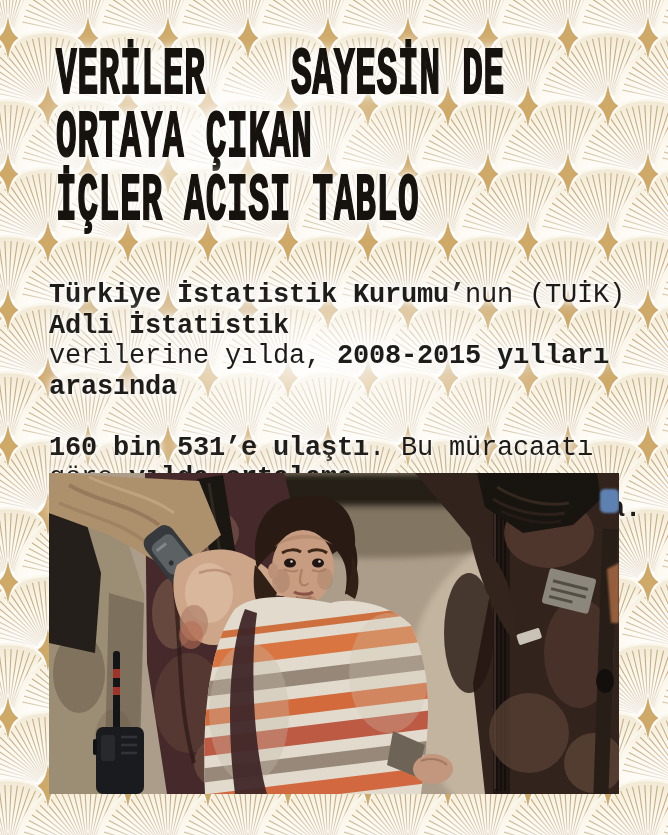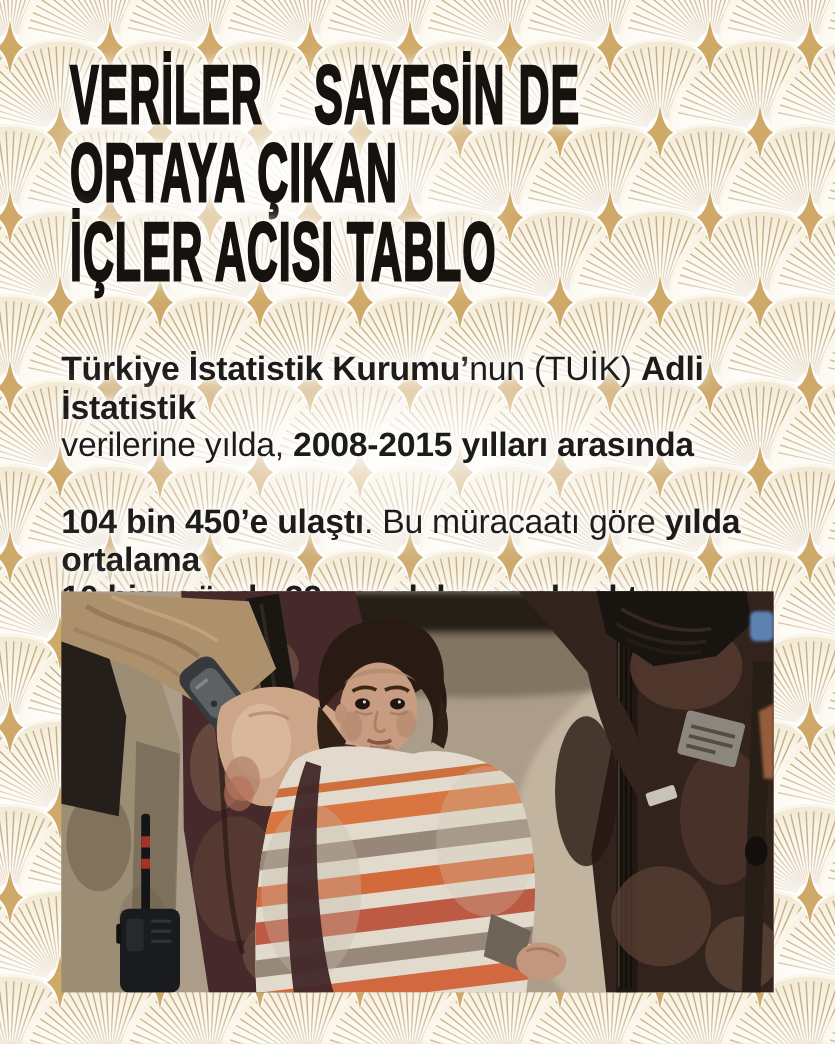--- a/index.html
+++ b/index.html
@@ -1,18 +1,18 @@
 <!DOCTYPE html>
 <html lang="tr"><head>
 <meta charset="utf-8">
 <title>İnfografik</title>
 <style>
   html,body{margin:0;padding:0;background:#e9e2d0;}
   body{width:668px;height:835px;overflow:hidden;font-family:"Liberation Sans",sans-serif;}
-  .card{position:relative;width:668px;height:835px;background:#f2ebd9;overflow:hidden;}
+  .card{position:relative;width:668px;height:835px;background:#f2ebd9;overflow:hidden;font-family:Liberation Mono, monospace;}
   .bg-pattern{position:absolute;left:0;top:0;width:668px;height:835px;display:block;}
   #rays line{stroke:#c7ae81;stroke-width:1.1;}
   .veil{position:absolute;pointer-events:none;}
   .veil-head{left:-30px;top:10px;width:540px;height:250px;
     background:radial-gradient(ellipse 55% 52% at 45% 50%, rgba(255,255,255,.78), rgba(255,255,255,0) 74%);}
   .veil-para{left:-10px;top:255px;width:688px;height:210px;
     background:radial-gradient(ellipse 52% 58% at 47% 50%, rgba(255,255,255,.85), rgba(255,255,255,0) 78%);}
   .glow{text-shadow:0 0 4px rgba(255,255,255,.95),0 0 9px rgba(255,255,255,.9),
         0 0 15px rgba(255,255,255,.85),0 0 24px rgba(255,255,255,.7),0 0 34px rgba(255,255,255,.5);}
   .headline{position:absolute;left:56px;top:44px;color:#16120d;font-weight:700;}
@@ -107,21 +107,21 @@
 
   <div class="veil veil-head"></div>
   <div class="veil veil-para"></div>
 
   <h1 class="headline glow" style="margin:0;">
     <span class="hl-line"><span>VERİLER    SAYESİN DE</span></span>
     <span class="hl-line"><span>ORTAYA ÇIKAN</span></span>
     <span class="hl-line"><span>İÇLER ACISI TABLO</span></span>
   </h1>
 
-  <p class="body-text glow"><b>Türkiye İstatistik Kurumu’</b><span>nun (TUİK) </span><b>Adli İstatistik</b><br><span>verilerine yılda, </span><b>2008-2015 yılları arasında</b><br><br><b>104 bin 450’e ulaştı</b><span>. Bu müracaatı göre </span><b>yılda ortalama</b><br><b>10 bin, günde 32 çocuk kayıp olmakta.</b></p>
+  <p class="body-text glow"><b>Türkiye İstatistik Kurumu’</b><span>nun (TUİK) </span><b>Adli İstatistik</b><br><span>verilerine yılda, </span><b>2008-2015 yılları arasında</b><br><br><b>160 bin 531’e ulaştı</b><span>. Bu müracaatı göre </span><b>yılda ortalama</b><br><b>10 bin, günde 32 çocuk kayıp olmakta.</b></p>
 
   <figure class="photo" role="img" aria-label="Dust-covered young child in a striped sweater sitting in a stroller; an adult hand with a wristwatch grips camouflage fabric on the left and a black-gloved hand holds dark fabric on the right.">
     <svg width="570" height="321" viewBox="0 0 570 321">
       <defs>
         <filter id="pblur">
             <feGaussianBlur stdDeviation="3"></feGaussianBlur>
           </filter>
         <filter id="pblur1">
             <feGaussianBlur stdDeviation="1.2"></feGaussianBlur>
           </filter>

